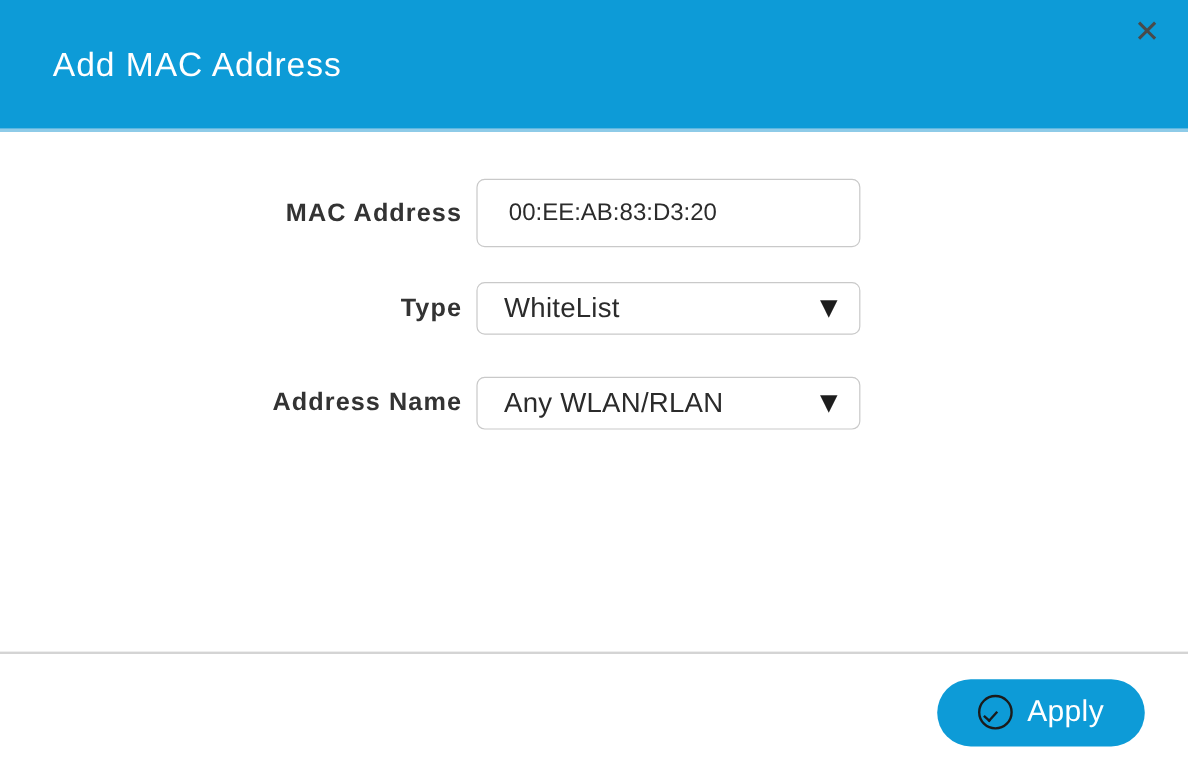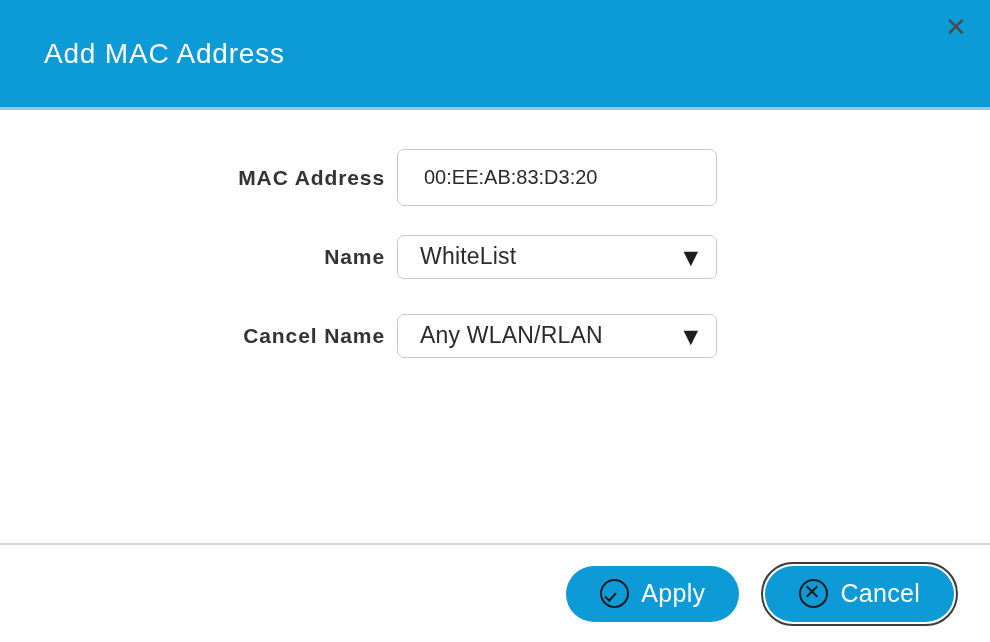--- a/index.html
+++ b/index.html
@@ -231,45 +231,41 @@
 
     <div class="form-row">
       <div class="form-label">MAC Address</div>
       <div class="field-wrap">
         <input class="text-input" type="text" value="00:EE:AB:83:D3:20" style="">
       </div>
     </div>
 
 
     <div class="form-row">
-      <div class="form-label">Name</div>
+      <div class="form-label">Type</div>
       <div class="field-wrap">
         <div class="select-input">
           <span class="select-value">WhiteList</span>
           <span class="select-caret">▼</span>
         </div>
       </div>
     </div>
 
     <div class="form-row">
-      <div class="form-label">Cancel Name</div>
+      <div class="form-label">Address Name</div>
       <div class="field-wrap">
         <div class="select-input">
           <span class="select-value">Any WLAN/RLAN</span>
           <span class="select-caret">▼</span>
         </div>
       </div>
     </div>
 
   </div>
 
   <div class="dialog-footer">
     <button class="action-button">
       <span class="btn-icon check"></span>
       <span>Apply</span>
     </button>
-    <button class="action-button focused">
-      <span class="btn-icon cross"></span>
-      <span>Cancel</span>
-    </button>
   </div>
 
 </div>
 
 </body></html>

